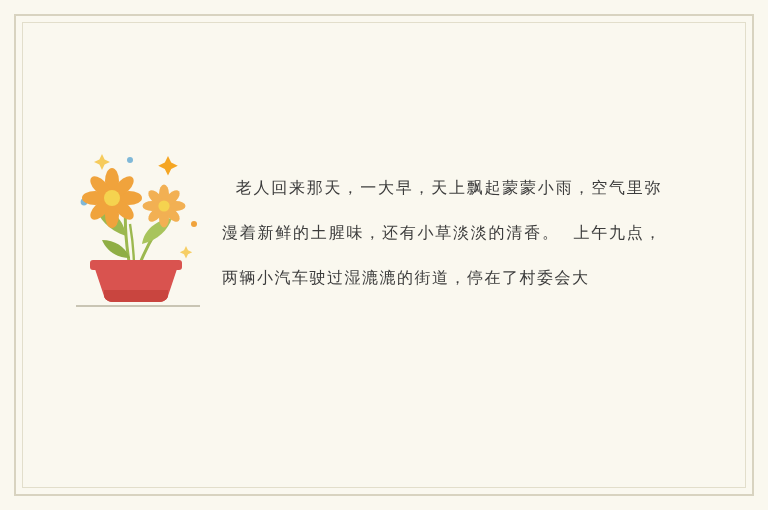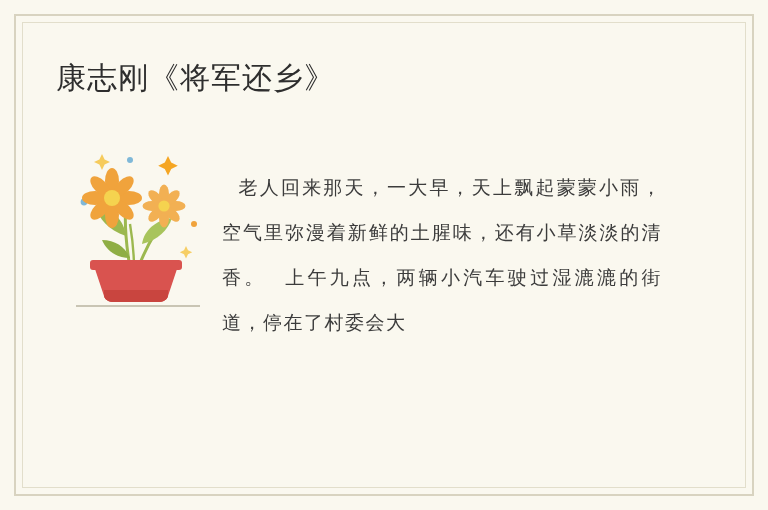--- a/index.html
+++ b/index.html
@@ -55,38 +55,37 @@
     left: 68px;
     top: 140px;
     width: 140px;
     height: 175px;
   }
   .body-text {
     position: absolute;
     left: 222px;
     top: 165px;
     width: 440px;
-    font-size: 19px;
+    font-size: 16px;
     line-height: 45px;
     color: #3c3c3c;
     font-family: "DejaVu Sans", sans-serif;
     letter-spacing: 1.5px;
     text-align: justify;
     white-space: pre-wrap;
   }
 </style>
 </head>
 <body>
 
 <div class="card">
 
   <div class="border-outer"></div>
   <div class="border-inner"></div>
 
-  <div class="title">康志刚《将军还乡》</div>
 
   <div class="illustration">
     <svg width="140" height="175" viewBox="0 0 140 175" xmlns="http://www.w3.org/2000/svg">
 
       <g>
         <path d="M34 14 l2.6 5.4 5.4 2.6 -5.4 2.6 -2.6 5.4 -2.6 -5.4 -5.4 -2.6 5.4 -2.6 z" fill="#f5c342" opacity="0.85"></path>
       </g>
       <g>
         <path d="M100 16 l3.2 6.6 6.6 3.2 -6.6 3.2 -3.2 6.6 -3.2 -6.6 -6.6 -3.2 6.6 -3.2 z" fill="#f5a623"></path>
       </g>

